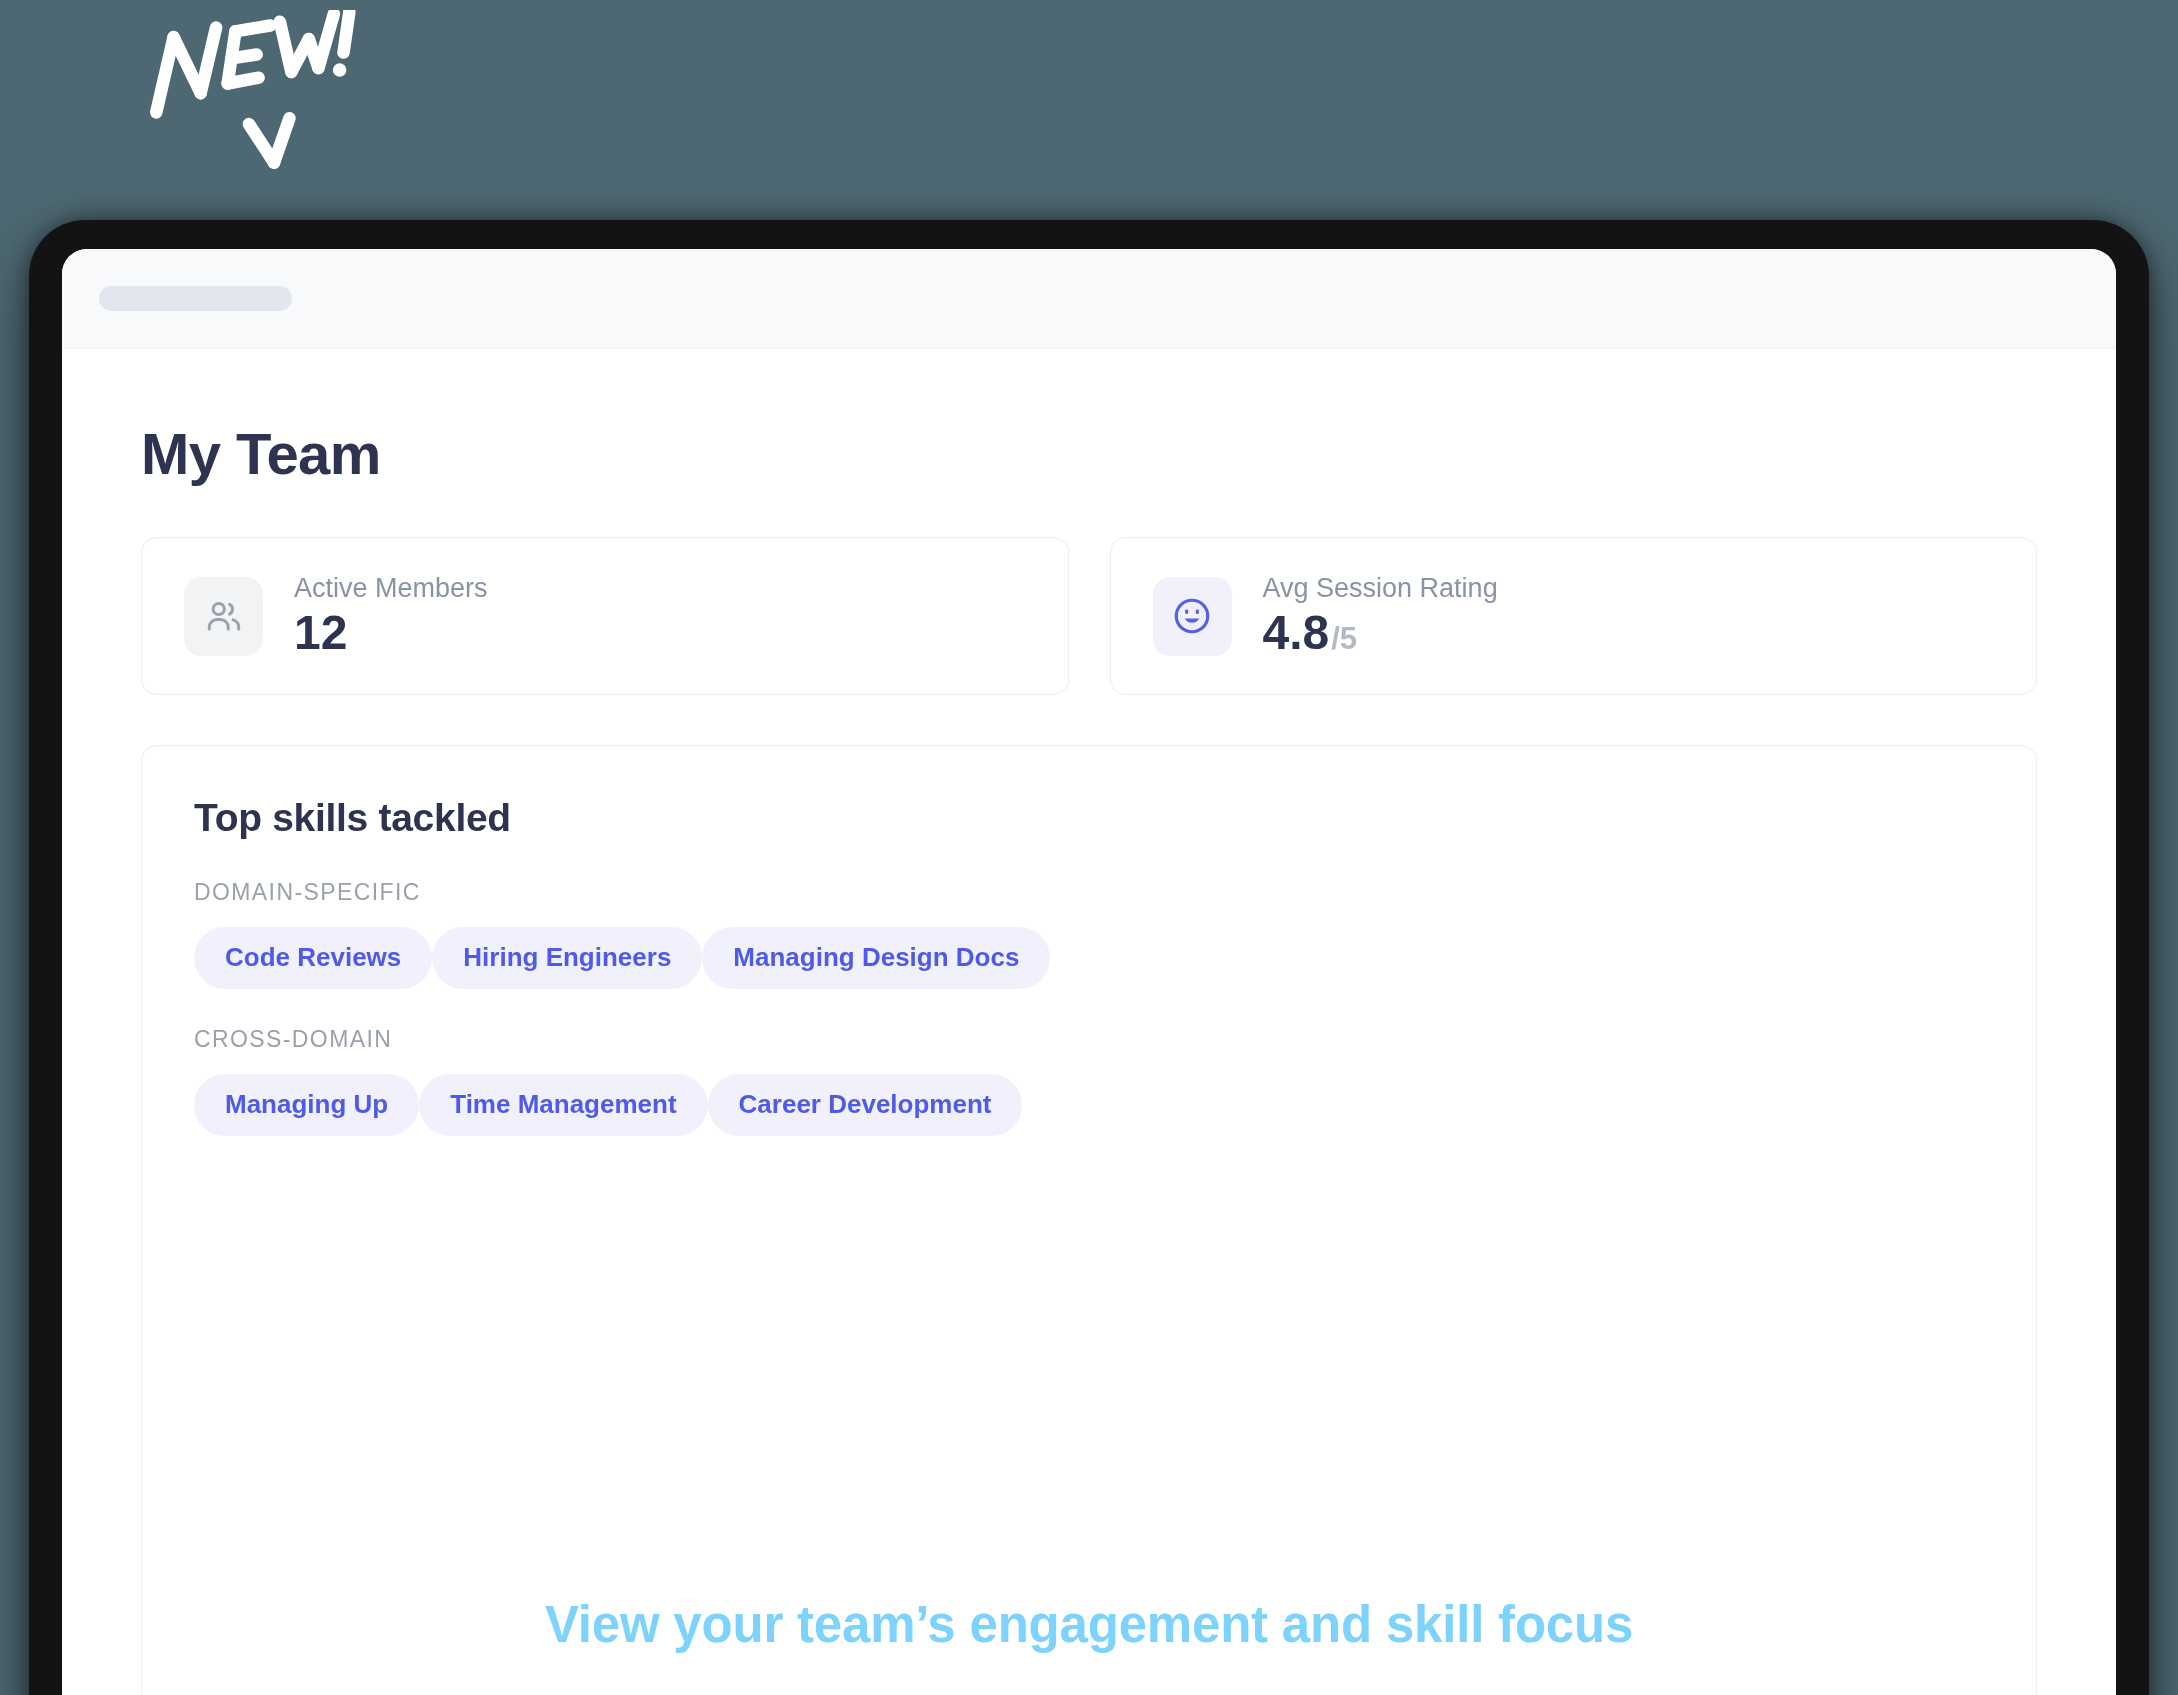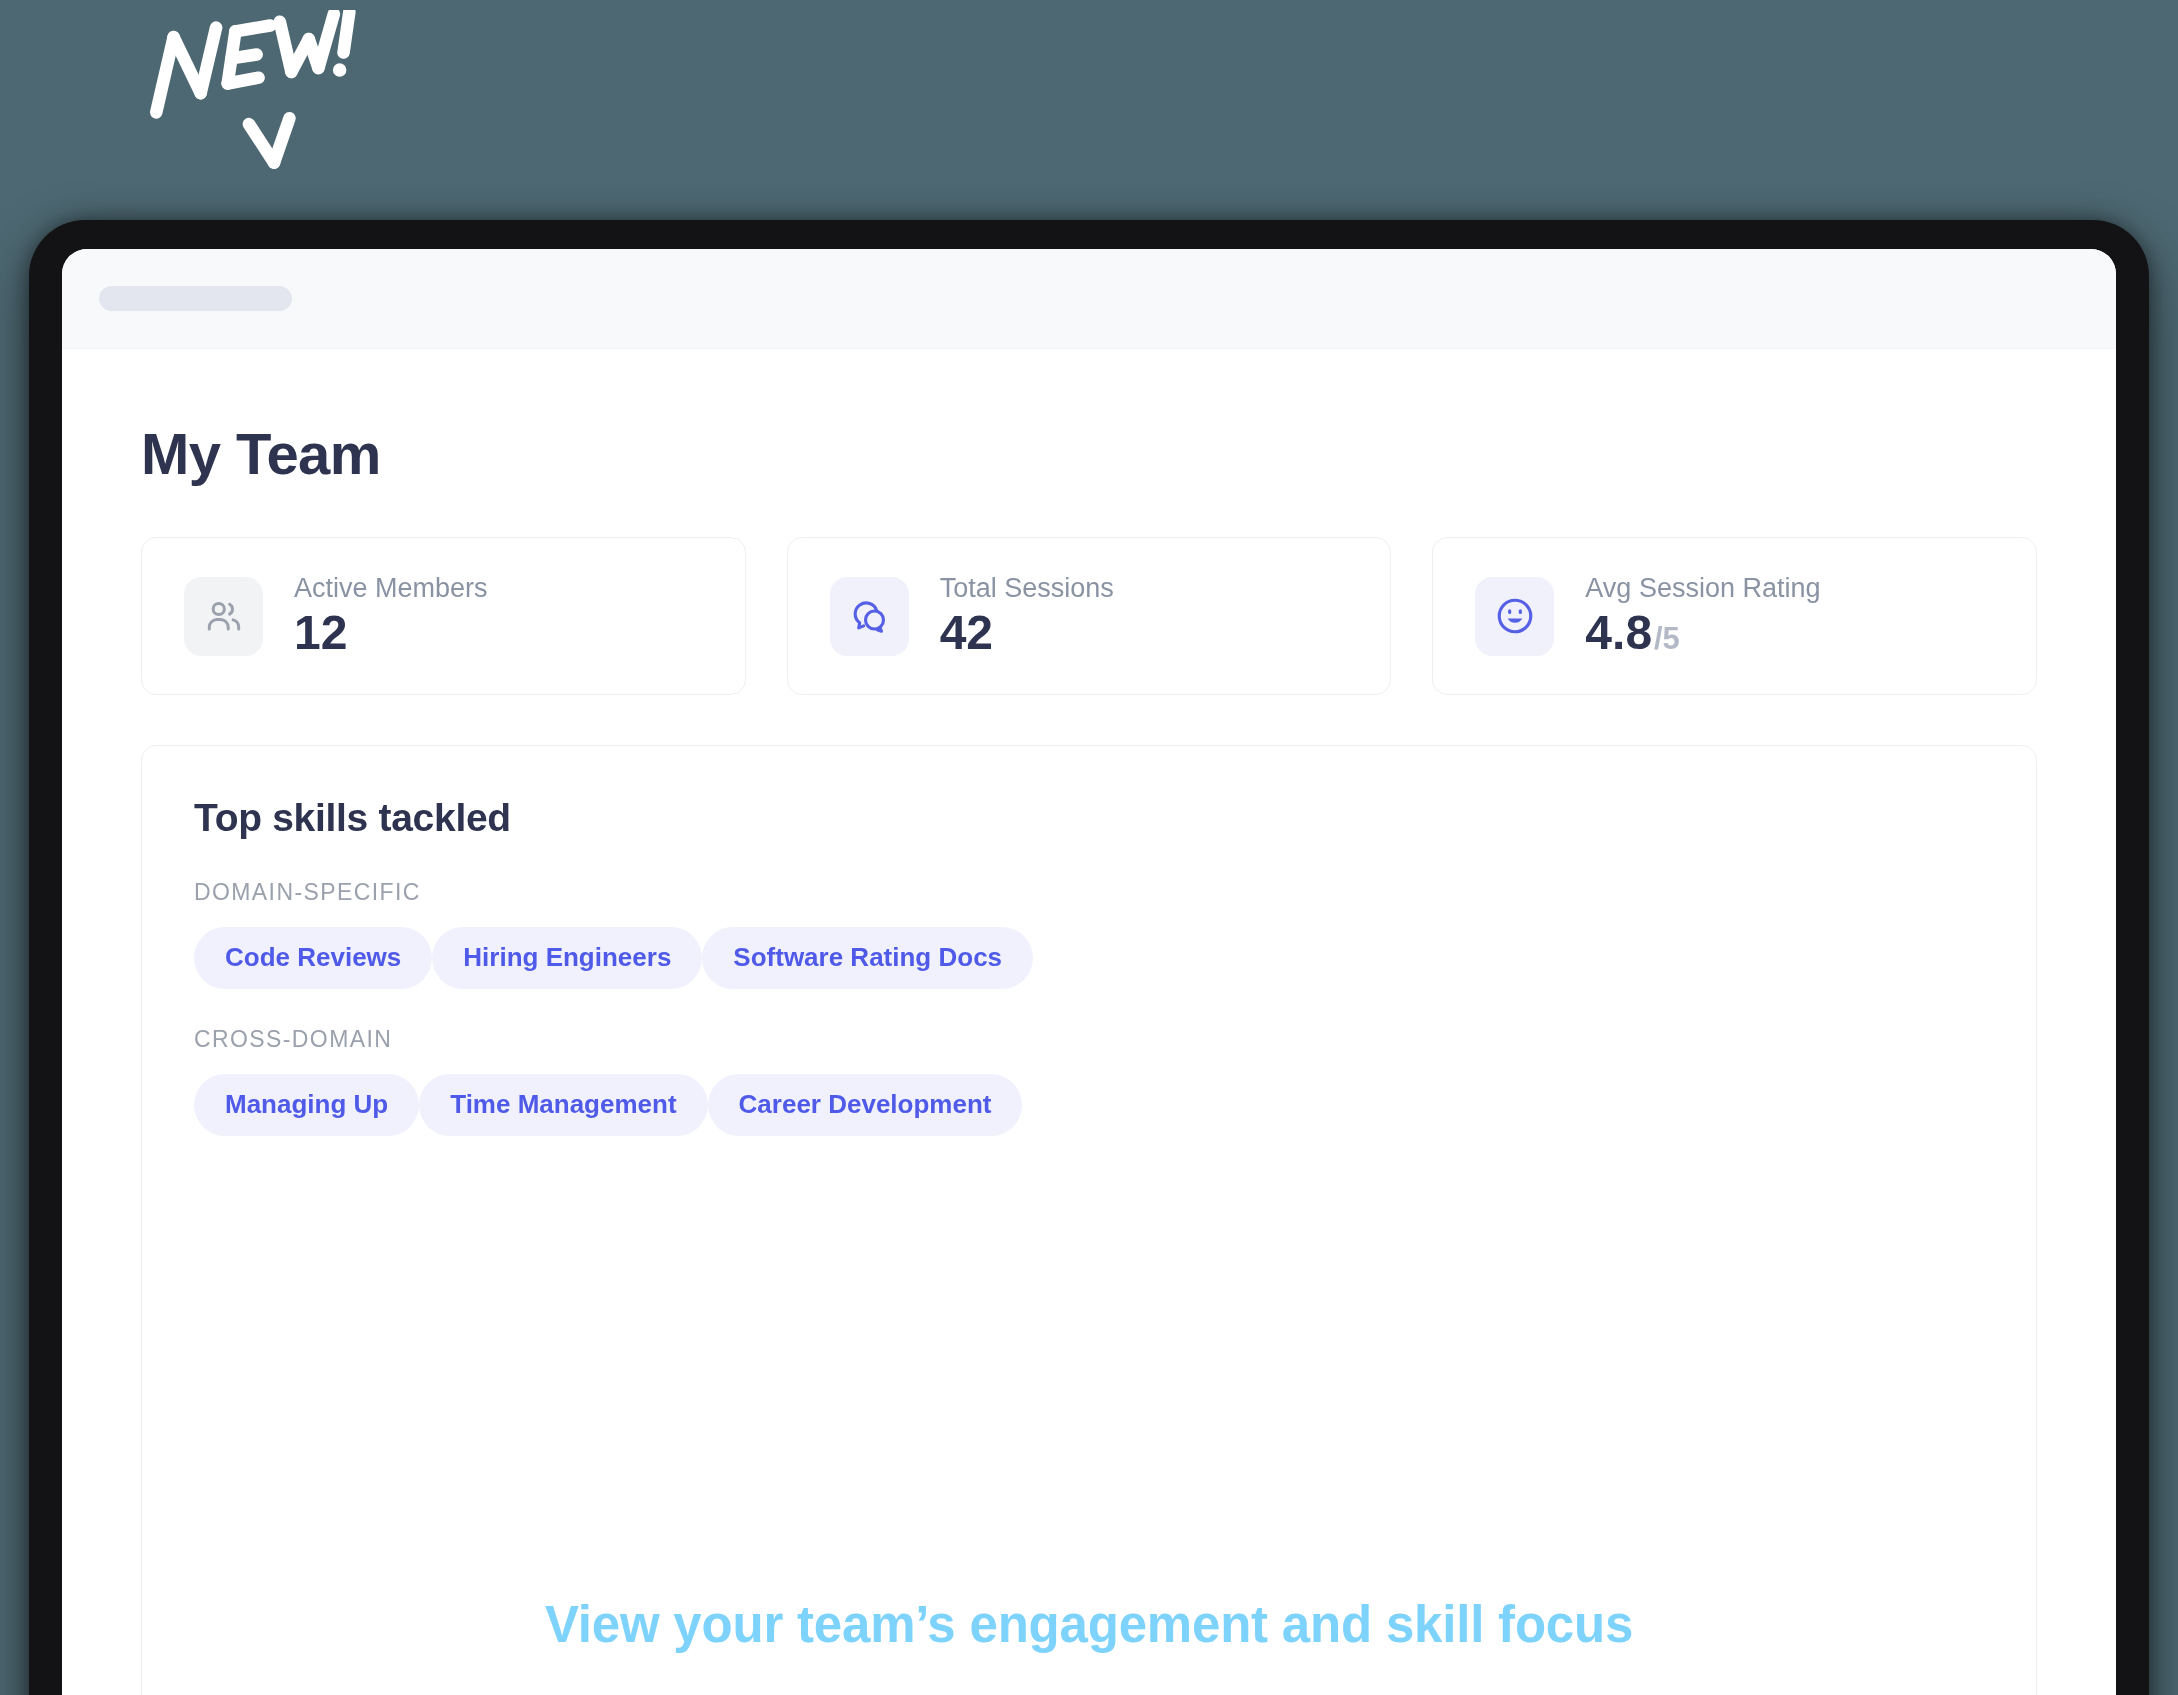--- a/index.html
+++ b/index.html
@@ -270,35 +270,20 @@
               </svg>
             </div>
             <div class="stat-text">
               <div class="stat-label">Active Members</div>
               <div class="stat-value">
                 <span>12</span>
               </div>
             </div>
           </div>
 
-          <div class="stat-card">
-            <div class="stat-icon lav">
-              <svg width="44" height="44" viewBox="0 0 24 24" fill="none" stroke="#5560e6" stroke-width="1.7" stroke-linecap="round" stroke-linejoin="round">
-                <path d="M16.2 9.1a6 6 0 1 0-9.3 6.6l-.5 2.8 2.7-1.1"></path>
-                <circle cx="15" cy="14.2" r="4.9"></circle>
-                <path d="M17.9 18.2l.9 2.1-2.3-.8"></path>
-              </svg>
-            </div>
-            <div class="stat-text">
-              <div class="stat-label">Total Sessions</div>
-              <div class="stat-value">
-                <span>42</span>
-              </div>
-            </div>
-          </div>
 
           <div class="stat-card">
             <div class="stat-icon lav">
               <svg width="44" height="44" viewBox="0 0 24 24" fill="none" stroke="#5560e6" stroke-width="1.7" stroke-linecap="round" stroke-linejoin="round">
                 <circle cx="12" cy="12" r="8.6"></circle>
                 <path d="M8 13.4a4.6 4.6 0 0 0 8 0z" fill="#5560e6" stroke="none"></path>
                 <path d="M9.1 9.2v.9"></path>
                 <path d="M14.9 9.2v.9"></path>
               </svg>
             </div>
@@ -315,21 +300,21 @@
 
         <div class="panels-row">
 
           <div class="panel panel-skills">
             <div class="panel-title">Top skills tackled</div>
 
             <div class="group-label">Domain-specific</div>
             <div class="pill-row">
               <span class="pill">Code Reviews</span>
               <span class="pill">Hiring Engineers</span>
-              <span class="pill">Software Rating Docs</span>
+              <span class="pill">Managing Design Docs</span>
             </div>
 
             <div class="group-label">Cross-domain</div>
             <div class="pill-row">
               <span class="pill">Managing Up</span>
               <span class="pill">Time Management</span>
               <span class="pill">Career Development</span>
             </div>
           </div>
 

